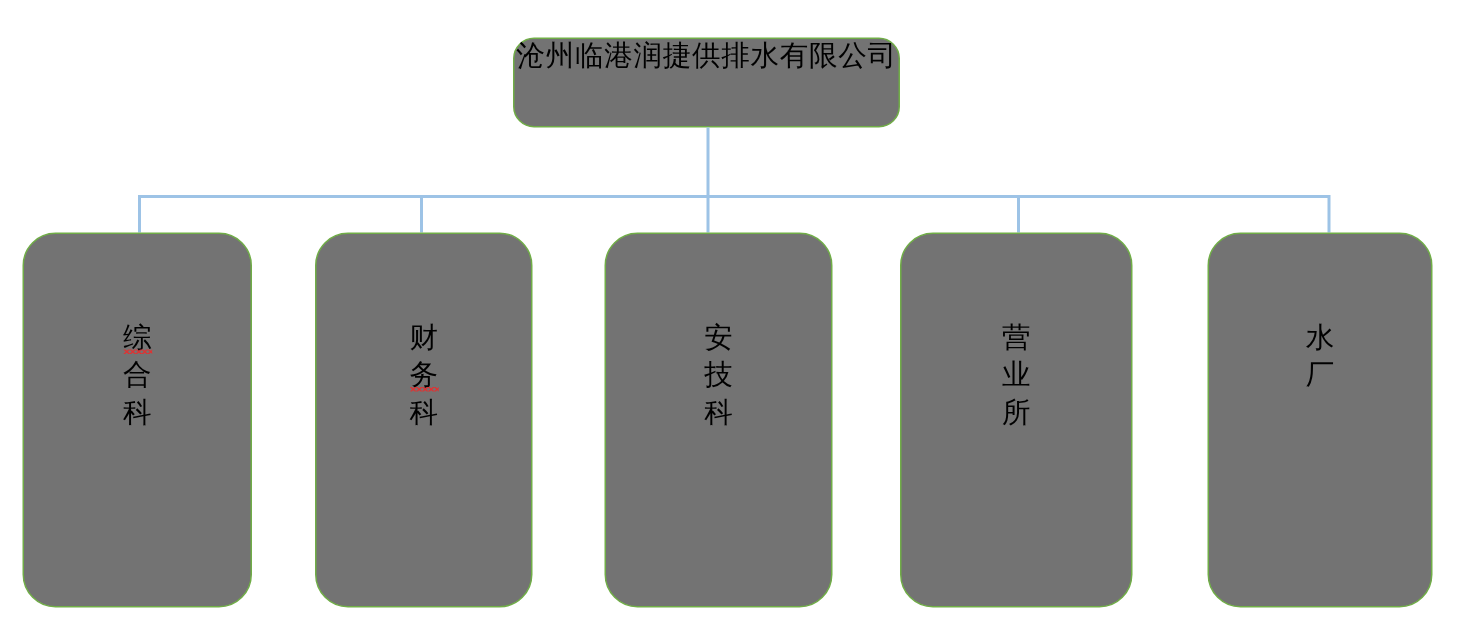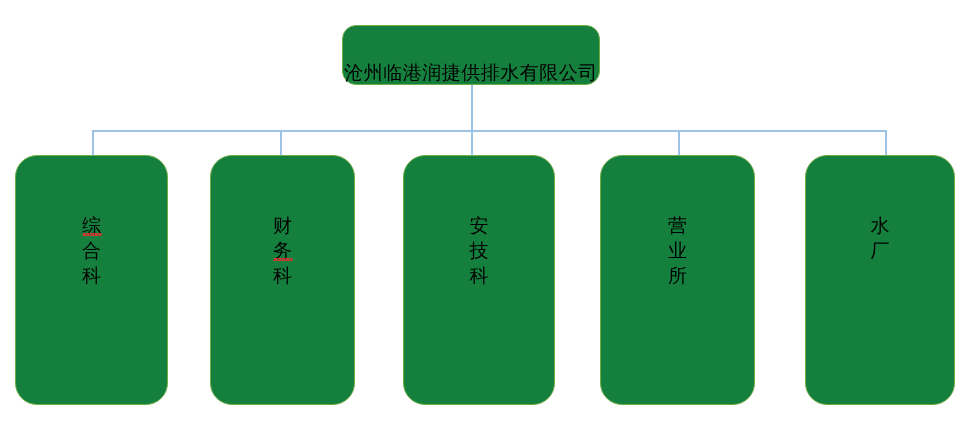--- a/index.html
+++ b/index.html
@@ -16,25 +16,25 @@
     width: 974px;
     height: 421px;
     background: #ffffff;
     overflow: hidden;
   }
 
   
   .node {
     position: absolute;
     box-sizing: border-box;
-    background: #15803d;
+    background: #737373;
     border: 1.6px solid var(--node-border, #70AD47);
     border-radius: 22px;
     display: flex;
-    align-items: flex-end;
+    align-items: flex-start;
     justify-content: center;
   }
   .node.root {
     border-radius: 14px;
   }
 
   
   .root-label {
     font-size: 19px;
     line-height: 1.2;

